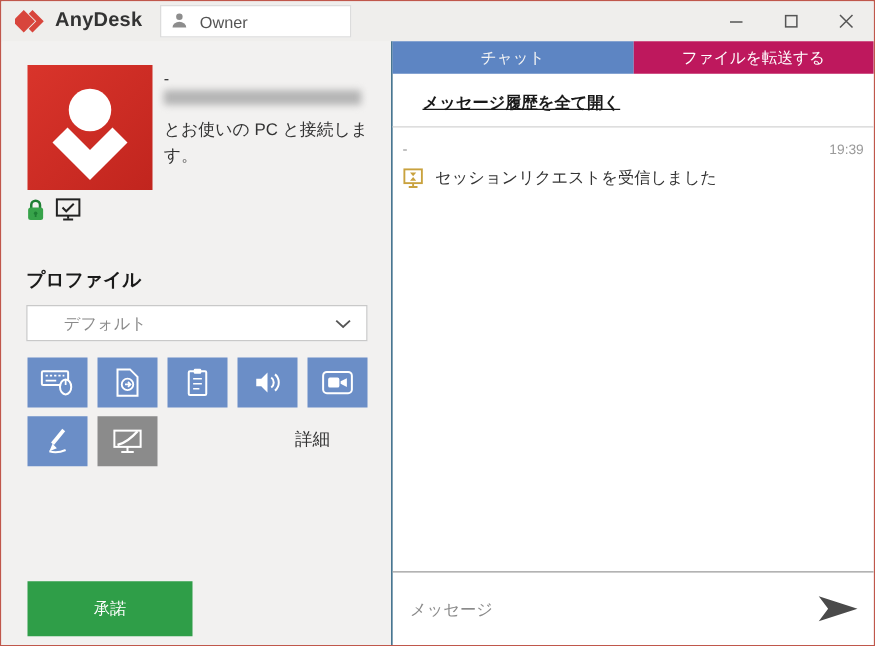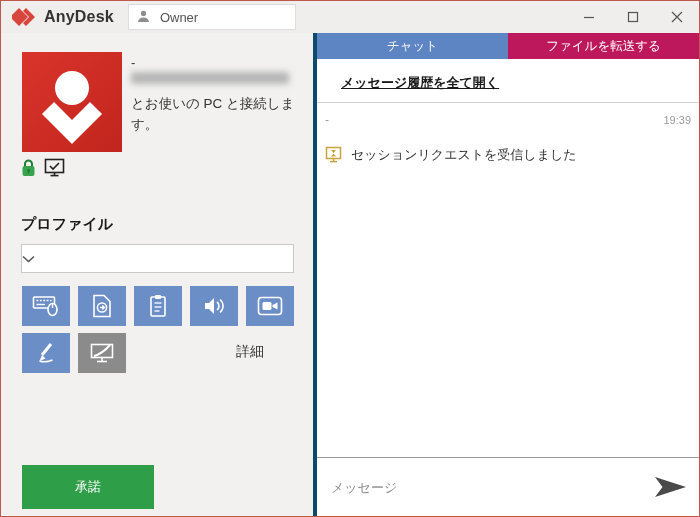--- a/index.html
+++ b/index.html
@@ -9,32 +9,32 @@
     border:1px solid #c0574b; background:#f2f1f0; overflow:hidden;
   }
   
   .titlebar{
     position:absolute; left:0; top:0; right:0; height:32px;
     background:#efeeec; display:flex; align-items:center;
   }
   .logo{ margin-left:11px; }
   .app-title{ font-size:16px; font-weight:bold; color:#333; margin-left:6px; letter-spacing:.2px; }
   .owner-tab{
-    margin-left:14px; width:168px; height:26px; background:#fff;
+    margin-left:14px; width:153px; height:26px; background:#fff;
     border:1px solid #dcdcdc; display:flex; align-items:center;
   }
   .owner-tab .usr{ margin-left:8px; }
   .owner-label{ font-size:13px; color:#555; margin-left:10px; }
   .win-controls{ position:absolute; right:0; top:0; height:32px; display:flex; }
   .win-btn{ width:44px; height:32px; display:flex; align-items:center; justify-content:center; cursor:default; }
 
   
   .left-panel{ position:absolute; left:0; top:32px; width:312px; bottom:0; background:#f2f1f0; }
   .right-panel{ position:absolute; left:312px; top:32px; right:0; bottom:0; background:#fff;
-    border-left:4px solid #0c4a6e; display:flex; flex-direction:column; }
+    border-left:1px solid #0c4a6e; display:flex; flex-direction:column; }
 
   
   .avatar{ position:absolute; left:21px; top:19px; width:100px; height:100px;
     background:linear-gradient(135deg,#d9342b 0%,#c1251e 100%); }
   .user-name{ position:absolute; left:130px; top:22px; font-size:13px; color:#333; }
   .user-id-blur{ position:absolute; left:130px; top:39px; width:158px; height:12px;
     background:#b5b5b5; filter:blur(3px); border-radius:2px; }
   .user-desc{ position:absolute; left:130px; top:61px; width:172px;
     font-size:13.5px; line-height:1.55; color:#333; word-break:break-all; }
   .status-icons{ position:absolute; left:20px; top:125px; display:flex; align-items:flex-end; gap:8px; }
@@ -58,21 +58,21 @@
   .tabs{ display:flex; height:26px; flex:none; }
   .tab{ flex:1; display:flex; align-items:center; justify-content:center; font-size:12.5px; color:#f4f4f4; }
   .tab.active{ background:#5d85c3; }
   .tab.inactive{ background:#be185d; color:#fff; }
   .history-bar{ flex:none; padding:14px 8px 10px 24px; border-bottom:1px solid #d4d4d4; }
   .history-link{ font-size:13px; font-weight:bold; color:#1a1a1a; text-decoration:underline; }
   .chat-area{ flex:1; overflow:hidden; padding:10px 8px; }
   .msg-head{ display:flex; justify-content:space-between; align-items:baseline; }
   .msg-sender{ font-size:12px; color:#9a9a9a; }
   .msg-time{ font-size:11px; color:#9a9a9a; }
-  .msg-body{ margin-top:19px; display:flex; gap:9px; }
+  .msg-body{ margin-top:7px; display:flex; align-items:center; gap:9px; }
   .msg-text{ font-size:13px; color:#333; }
   .input-bar{ flex:none; height:59px; border-top:1px solid #9b9b9b;
     display:flex; align-items:center; }
   .msg-input{ flex:1; border:none; outline:none; background:transparent;
     font-size:13px; margin-left:14px; font-family:inherit; color:#333; }
   .msg-input::placeholder{ color:#8a8a8a; opacity:1; }
   .send-btn{ margin-right:12px; display:flex; align-items:center; cursor:default; }
 </style>
 </head>
 <body>
@@ -134,20 +134,21 @@
         <rect x="1.5" y="1.5" width="18" height="13" fill="none" stroke="#222" stroke-width="1.6"></rect>
         <path d="M6,8 l3,3 l6,-6" fill="none" stroke="#222" stroke-width="1.6"></path>
         <line x1="10.5" y1="14.5" x2="10.5" y2="17" stroke="#222" stroke-width="1.6"></line>
         <line x1="6.5" y1="17.6" x2="14.5" y2="17.6" stroke="#222" stroke-width="1.6"></line>
       </svg>
     </div>
 
     <div class="profile-heading">プロファイル</div>
 
     <div class="profile-select">
+      <span class="sel-label">デフォルト</span>
       <svg class="chev" width="13" height="8" viewBox="0 0 13 8">
         <polyline points="1,1.5 6.5,6.5 12,1.5" fill="none" stroke="#555" stroke-width="1.5"></polyline>
       </svg>
     </div>
 
     <div class="perm-btn" style="left:21px;top:253px;">
       <svg width="28" height="22" viewBox="0 0 28 22">
         <rect x="1.5" y="2" width="21" height="11" rx="1" fill="none" stroke="#fff" stroke-width="1.6"></rect>
         <line x1="4.5" y1="5.5" x2="19.5" y2="5.5" stroke="#fff" stroke-width="1.4" stroke-dasharray="1.8 1.6"></line>
         <line x1="4.5" y1="9.5" x2="13" y2="9.5" stroke="#fff" stroke-width="1.4"></line>

